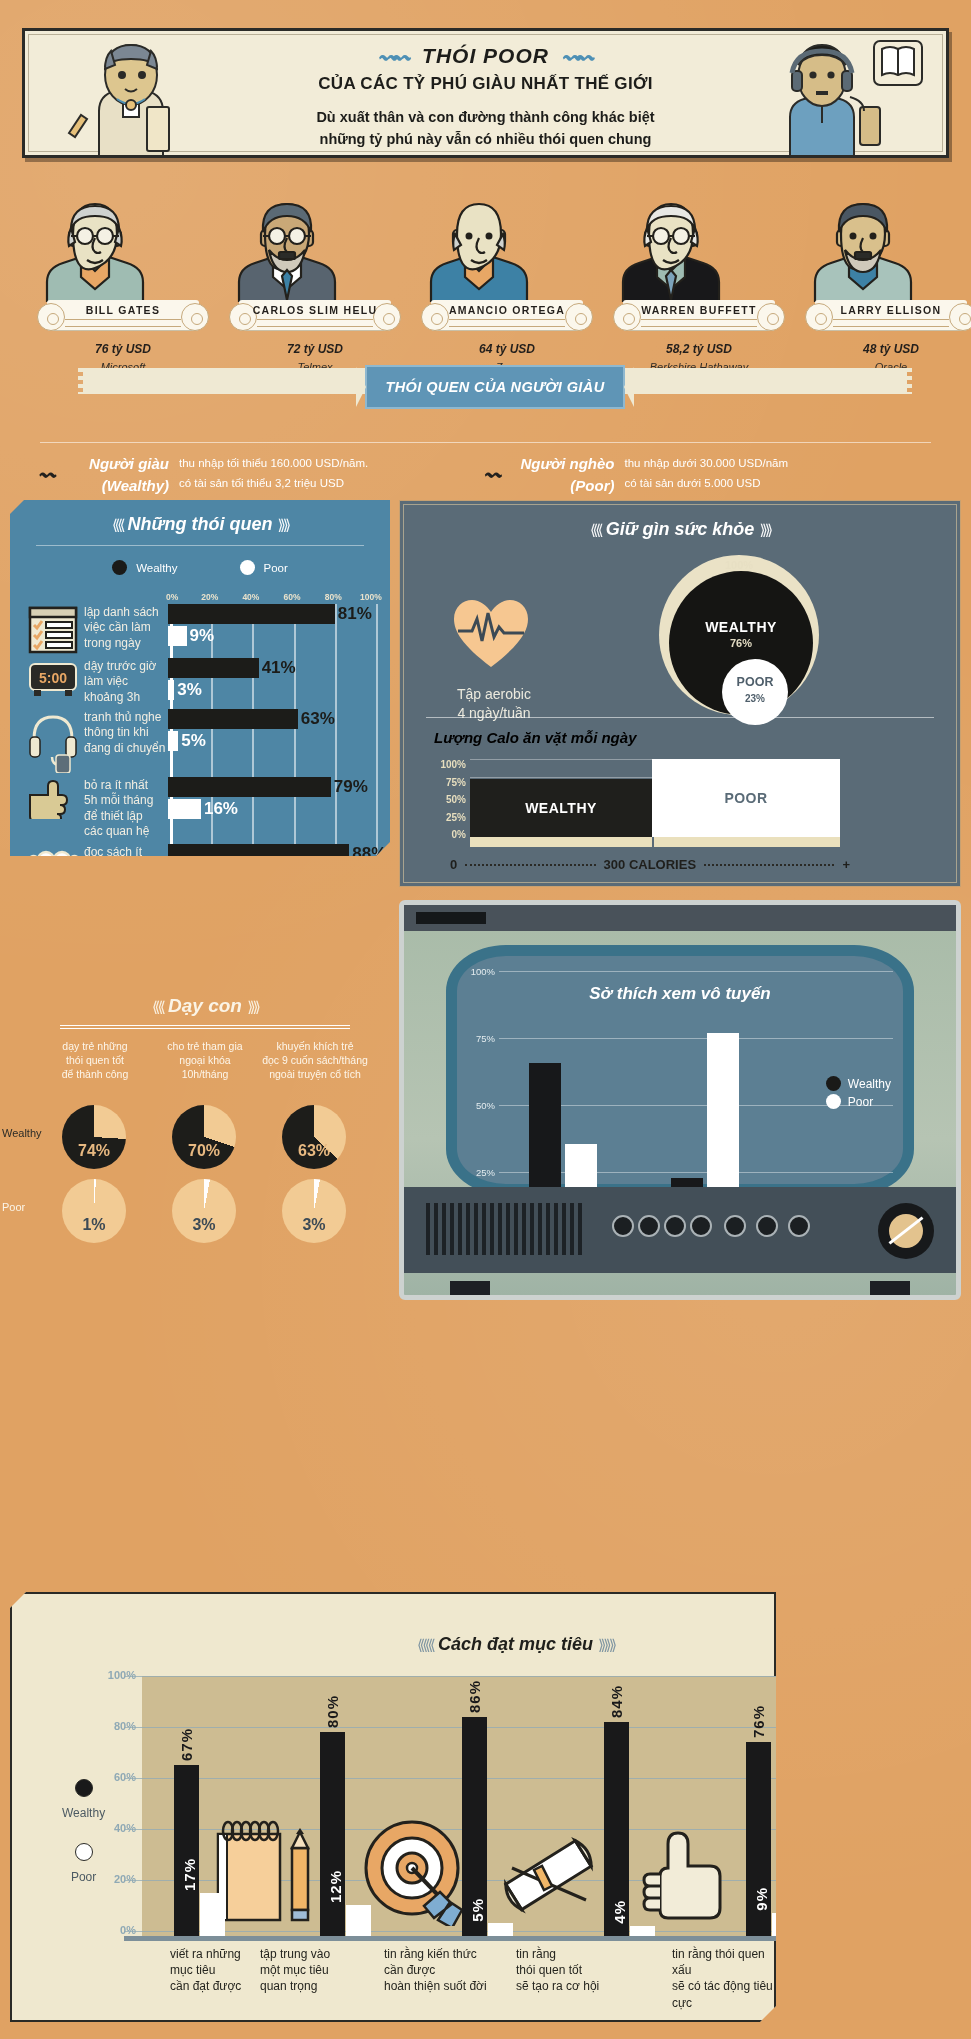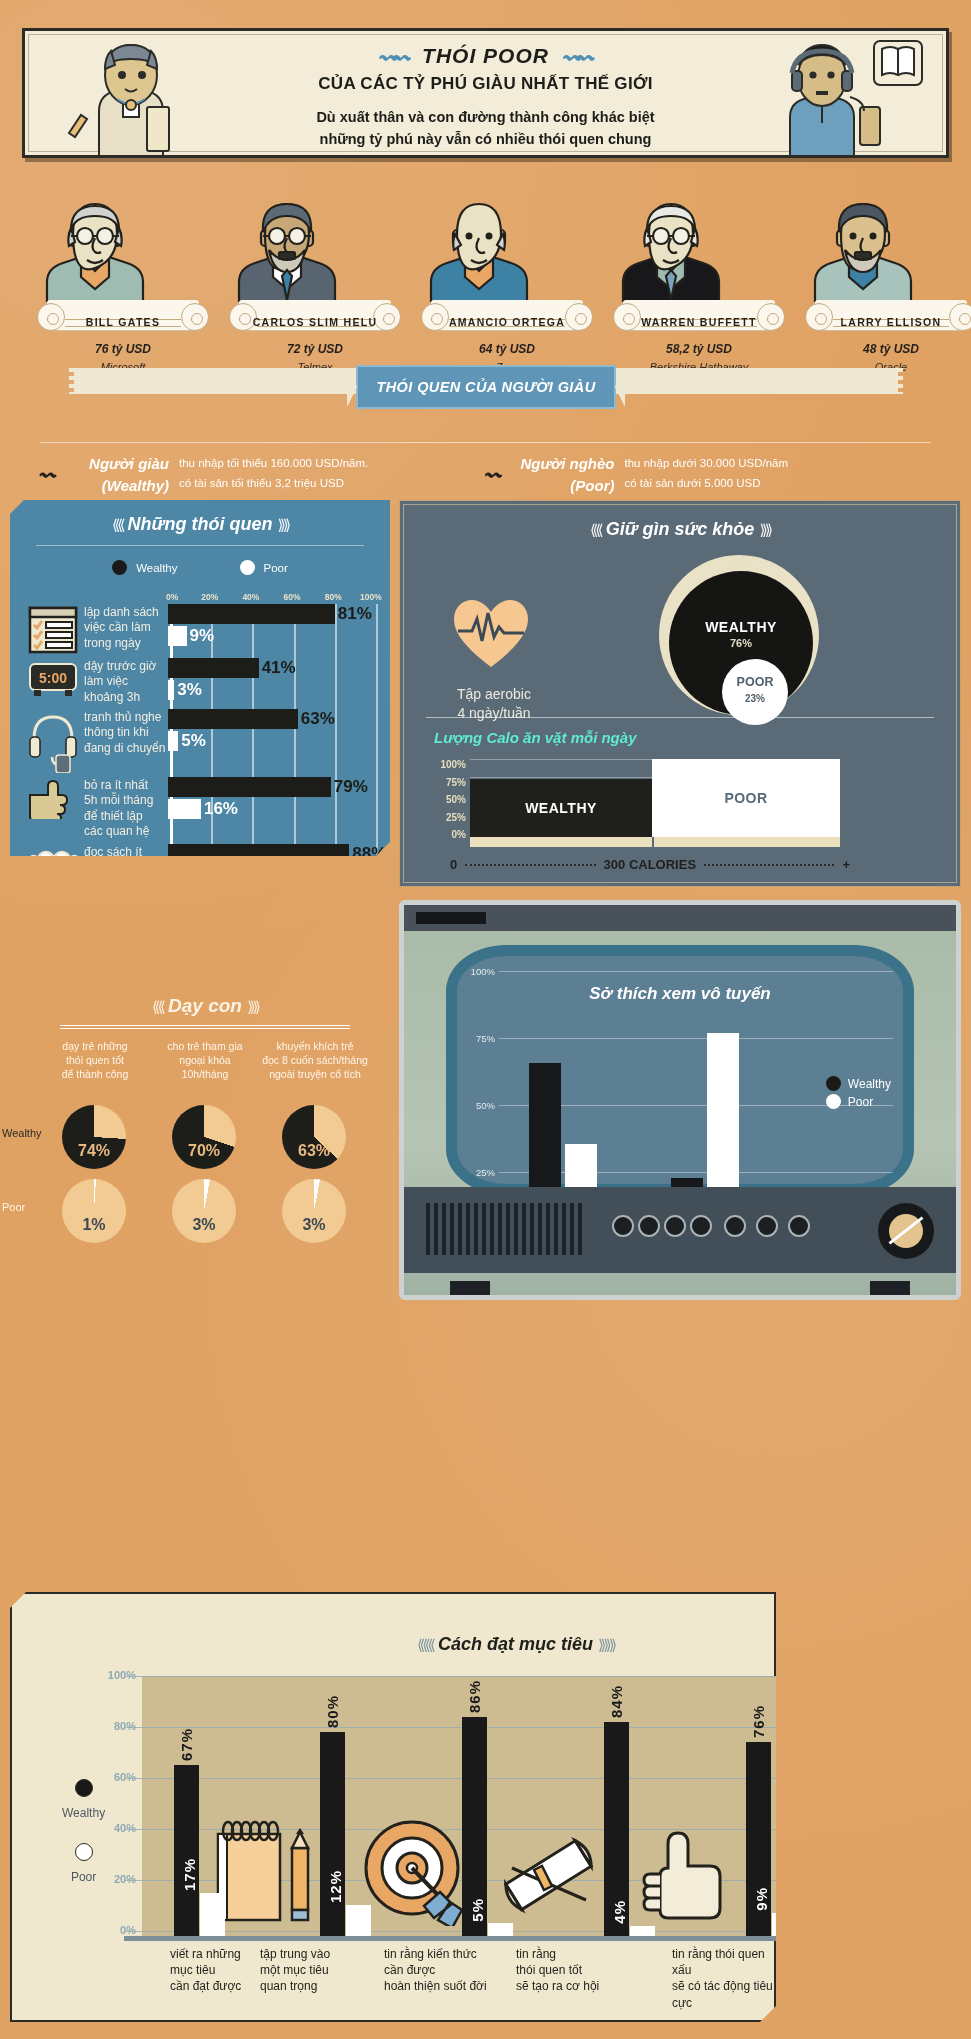--- a/index.html
+++ b/index.html
@@ -35,26 +35,26 @@
   
   .bills{position:absolute;top:190px;left:0;width:971px;height:180px;}
   .bill{position:absolute;top:0;width:176px;text-align:center;}
   .bill .face-wrap{height:110px;position:relative;}
   .plaque{position:relative;height:34px;}
   .plaque .scroll{position:absolute;left:50%;transform:translateX(-50%);top:0;width:152px;height:30px;background:#fbf7ec;border-radius:3px;
      box-shadow:0 1px 0 #c9c0a8;}
   .plaque .cap{position:absolute;top:3px;width:28px;height:28px;border-radius:50%;background:#fbf7ec;border:1.5px solid #c6a97c;}
   .plaque .cap.l{left:2px;} .plaque .cap.r{right:2px;}
   .plaque .cap:after{content:"";position:absolute;left:9px;top:9px;width:10px;height:10px;border:1.5px solid #c6a97c;border-radius:50%;}
-  .bname{position:relative;z-index:3;font-size:10.5px;font-weight:bold;letter-spacing:1.3px;color:#231f1c;padding-top:16px;}
+  .bname{position:relative;z-index:3;font-size:10.5px;font-weight:bold;letter-spacing:1.3px;color:#231f1c;padding-top:4px;}
   .plines{position:absolute;left:30px;right:30px;top:19px;height:8px;border-top:1.5px solid #c6a97c;border-bottom:1.5px solid #c6a97c;}
   .bval{font-style:italic;font-weight:bold;font-size:12px;color:#231f1c;margin-top:8px;}
   .bco{font-style:italic;font-size:11px;color:#2e2b26;margin-top:5px;}
   
-  .banner-wrap{position:absolute;top:368px;left:74px;width:824px;height:26px;background:#efe9d3;}
+  .banner-wrap{position:absolute;top:368px;left:83px;width:824px;height:26px;background:#efe9d3;}
   .banner-wrap:before,.banner-wrap:after{content:"";position:absolute;top:0;bottom:0;width:5px;
     background:repeating-linear-gradient(180deg,#efe9d3 0 4px,transparent 4px 8px);}
   .banner-wrap:before{left:-5px;} .banner-wrap:after{right:-5px;}
   .banner{position:absolute;left:50%;transform:translateX(-50%);top:-3px;width:260px;height:44px;background:#5f95b6;border:2px solid #8fb8cf;
     display:flex;align-items:center;justify-content:center;}
   .banner span{color:#fff;font-style:italic;font-weight:bold;font-size:14.5px;letter-spacing:.4px;}
   .banner .notch{position:absolute;top:0;bottom:0;width:10px;background:#efe9d3;}
   .banner .notch.l{left:-11px;clip-path:polygon(0 0,100% 50%,0 100%);}
   .banner .notch.r{right:-11px;clip-path:polygon(100% 0,0 50%,100% 100%);}
   
@@ -100,21 +100,21 @@
   .circlewrap{position:absolute;left:255px;top:50px;width:160px;height:160px;}
   .ring{position:absolute;inset:0;border-radius:50%;background:#eae2c6;}
   .innerblk{position:absolute;left:10px;top:16px;width:144px;height:144px;border-radius:50%;background:#151513;}
   .pct100{position:absolute;top:4px;left:0;right:0;text-align:center;color:#e7dfc3;font-size:11px;font-weight:bold;}
   .wlab{position:absolute;top:48px;left:0;right:0;text-align:center;color:#fff;font-weight:bold;font-size:14px;letter-spacing:.5px;}
   .wpct{position:absolute;top:66px;left:0;right:0;text-align:center;color:#e3dcc4;font-weight:bold;font-size:11px;}
   .poorcircle{position:absolute;left:53px;top:88px;width:66px;height:66px;border-radius:50%;background:#fff;}
   .plab{position:absolute;top:16px;left:0;right:0;text-align:center;color:#4f5f6b;font-weight:bold;font-size:12.5px;}
   .ppct{position:absolute;top:34px;left:0;right:0;text-align:center;color:#4f5f6b;font-weight:bold;font-size:10px;}
   .sep{position:absolute;left:22px;right:22px;top:212px;height:1px;background:rgba(255,255,255,.55);}
-  .calo-title{position:absolute;left:30px;top:224px;color:#5eead4;font-style:italic;font-weight:bold;font-size:15px;}
+  .calo-title{position:absolute;left:30px;top:224px;color:#000000;font-style:italic;font-weight:bold;font-size:15px;}
   .caloChart{position:absolute;left:66px;top:254px;width:370px;height:88px;}
   .caloY{position:absolute;left:-40px;top:0;width:36px;text-align:right;color:#e8dfbf;font-weight:bold;font-size:10px;}
   .caloY div{height:17.6px;line-height:12px;}
   .cgrid{position:absolute;left:0;right:0;height:1px;background:rgba(255,255,255,.35);}
   .cbar{position:absolute;bottom:10px;display:flex;align-items:center;justify-content:center;font-weight:bold;font-size:14px;letter-spacing:.5px;}
   .cbar.w{left:0;width:182px;height:58px;background:#1f1f1c;color:#fff;}
   .cbar.p{left:182px;width:188px;height:78px;background:#fff;color:#5a6b77;}
   .cbase{position:absolute;bottom:0;left:0;width:370px;height:10px;background:#eae0bd;}
   .cbase i{position:absolute;left:182px;top:0;bottom:0;width:2px;background:#5a6b77;}
   .caxis{position:absolute;left:46px;top:352px;width:400px;color:#1f1f1c;font-weight:bold;font-size:13px;display:flex;align-items:center;}
@@ -711,21 +711,21 @@
           <div>thói quen tốt</div>
           <div>để thành công</div>
         </div>
         <div class="dc-col">
           <div>cho trẻ tham gia</div>
           <div>ngoại khóa</div>
           <div>10h/tháng</div>
         </div>
         <div class="dc-col">
           <div>khuyến khích trẻ</div>
-          <div>đọc 8 cuốn sách/tháng</div>
+          <div>đọc 9 cuốn sách/tháng</div>
           <div>ngoài truyện cổ tích</div>
         </div>
       </div>
   </div>
   <div class="pies" id="pies">
       <div class="pierow">
         <div class="rowlabel w">Wealthy</div>
         <div class="pie w" style="left:22px;background:conic-gradient(from 0deg,#f2cb94 0deg 93.60000000000001deg,#1d1d1a 93.60000000000001deg 360deg)">
         <div class="pv">74%</div>
         </div>

